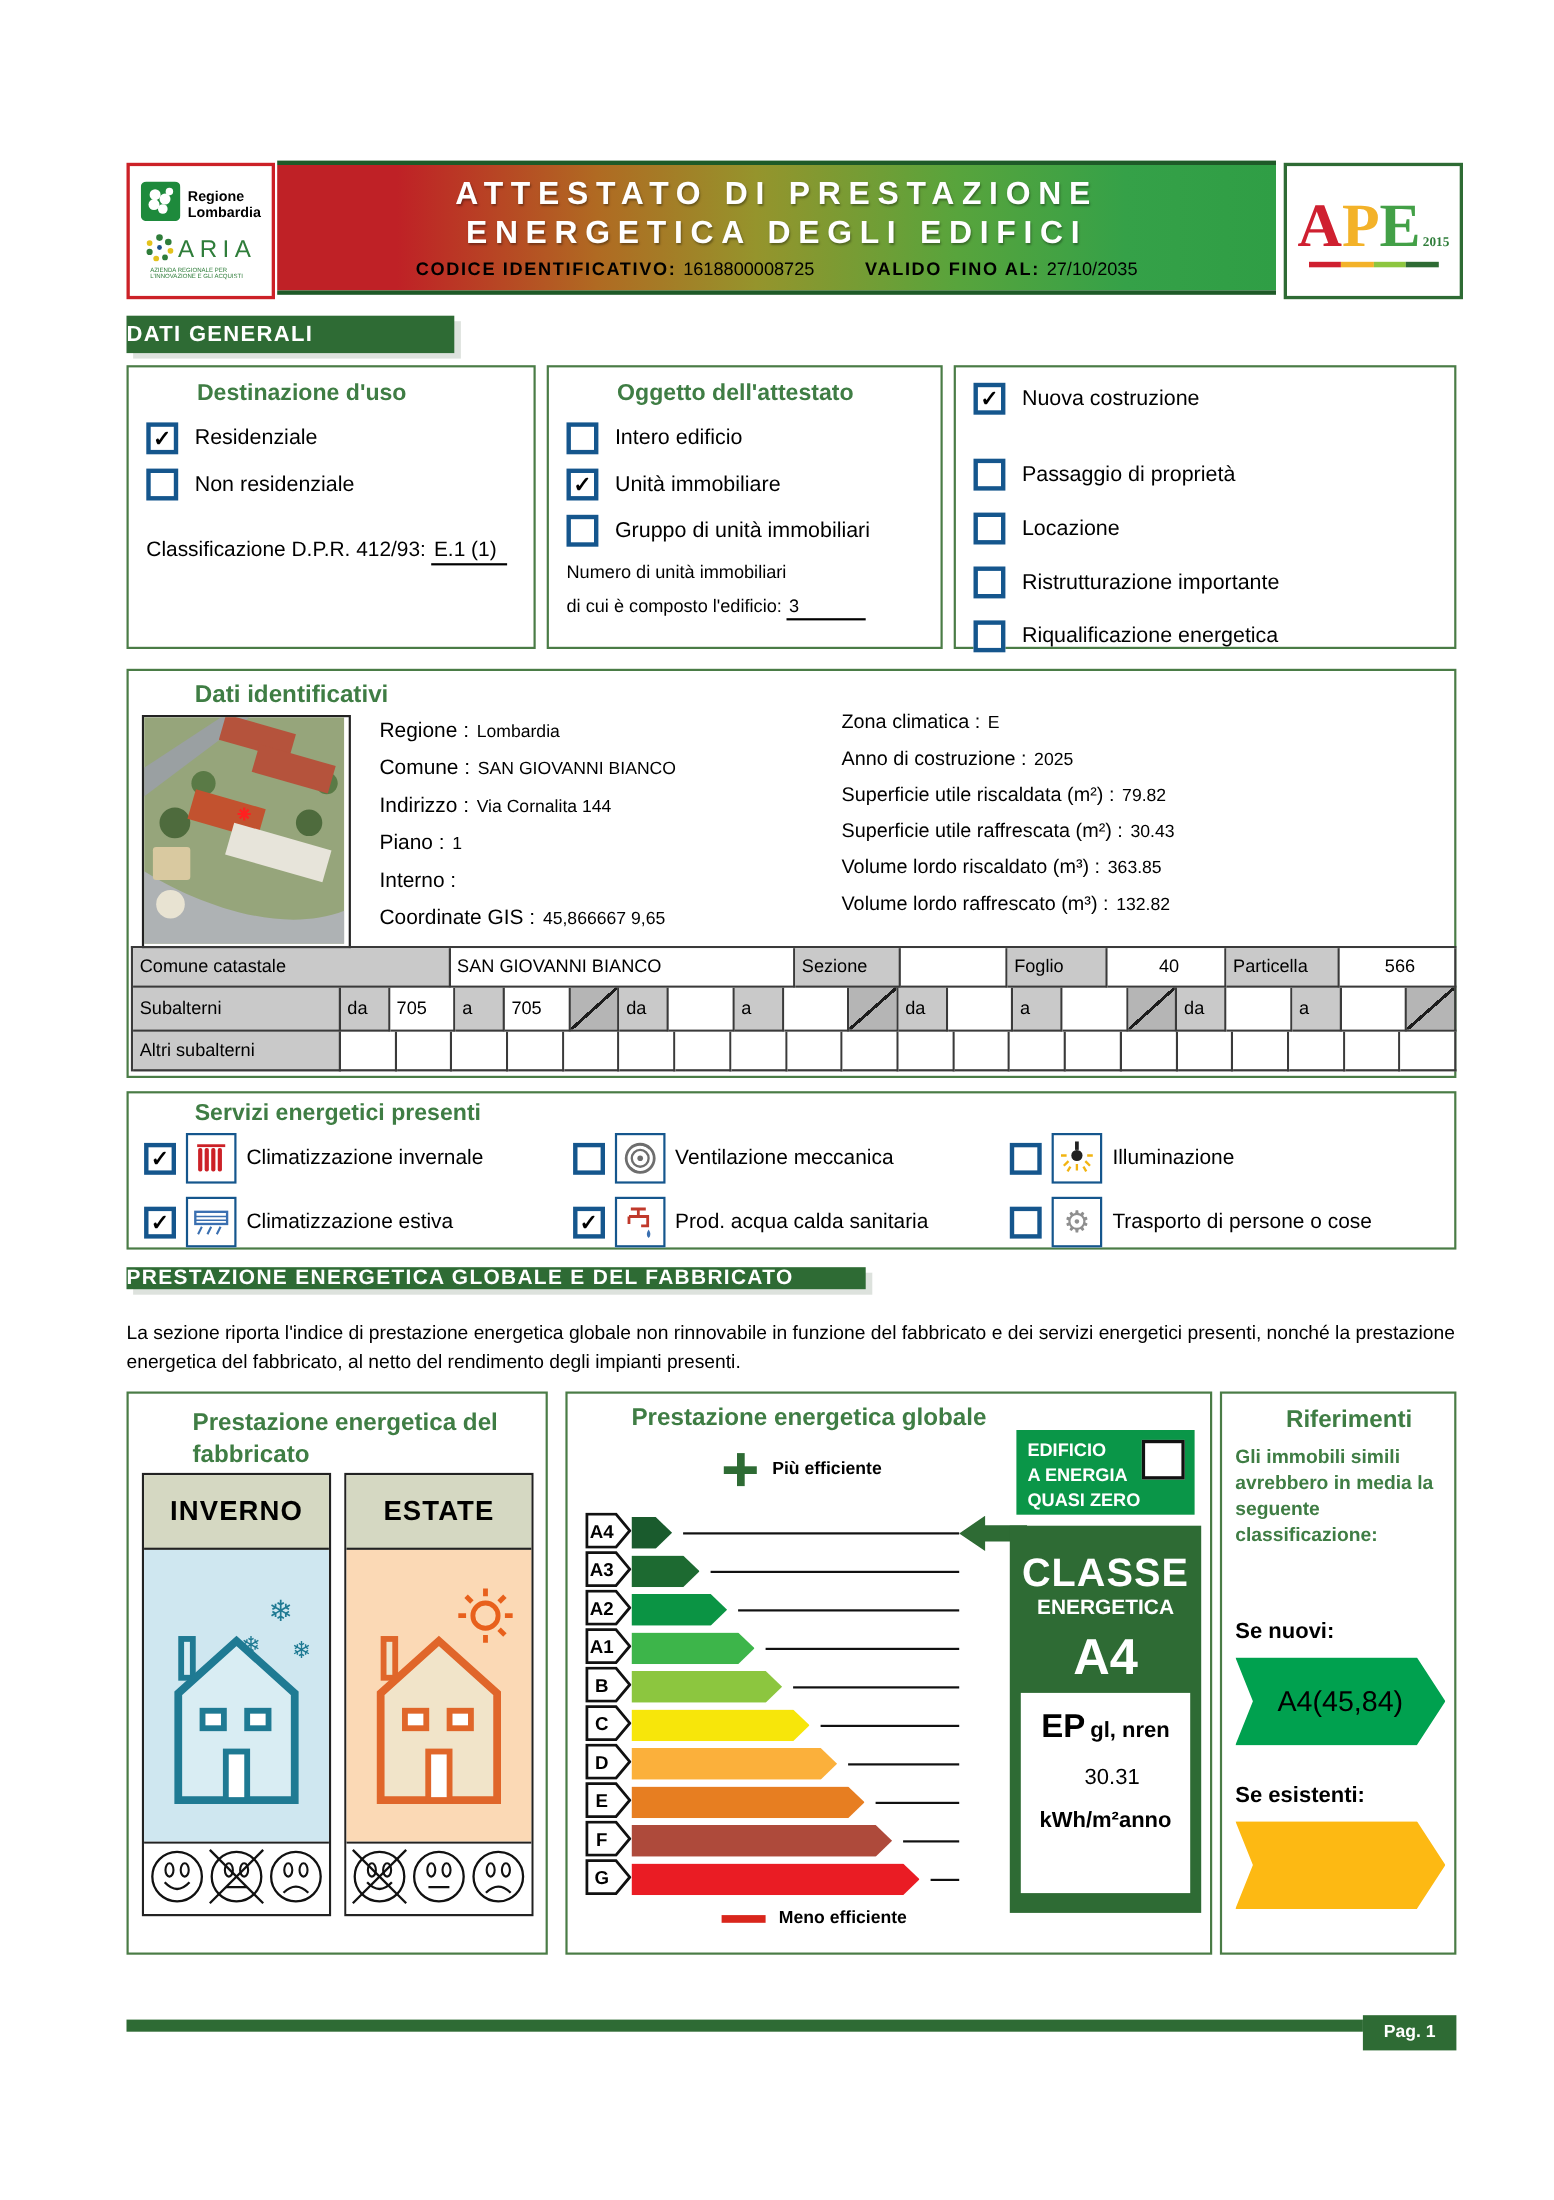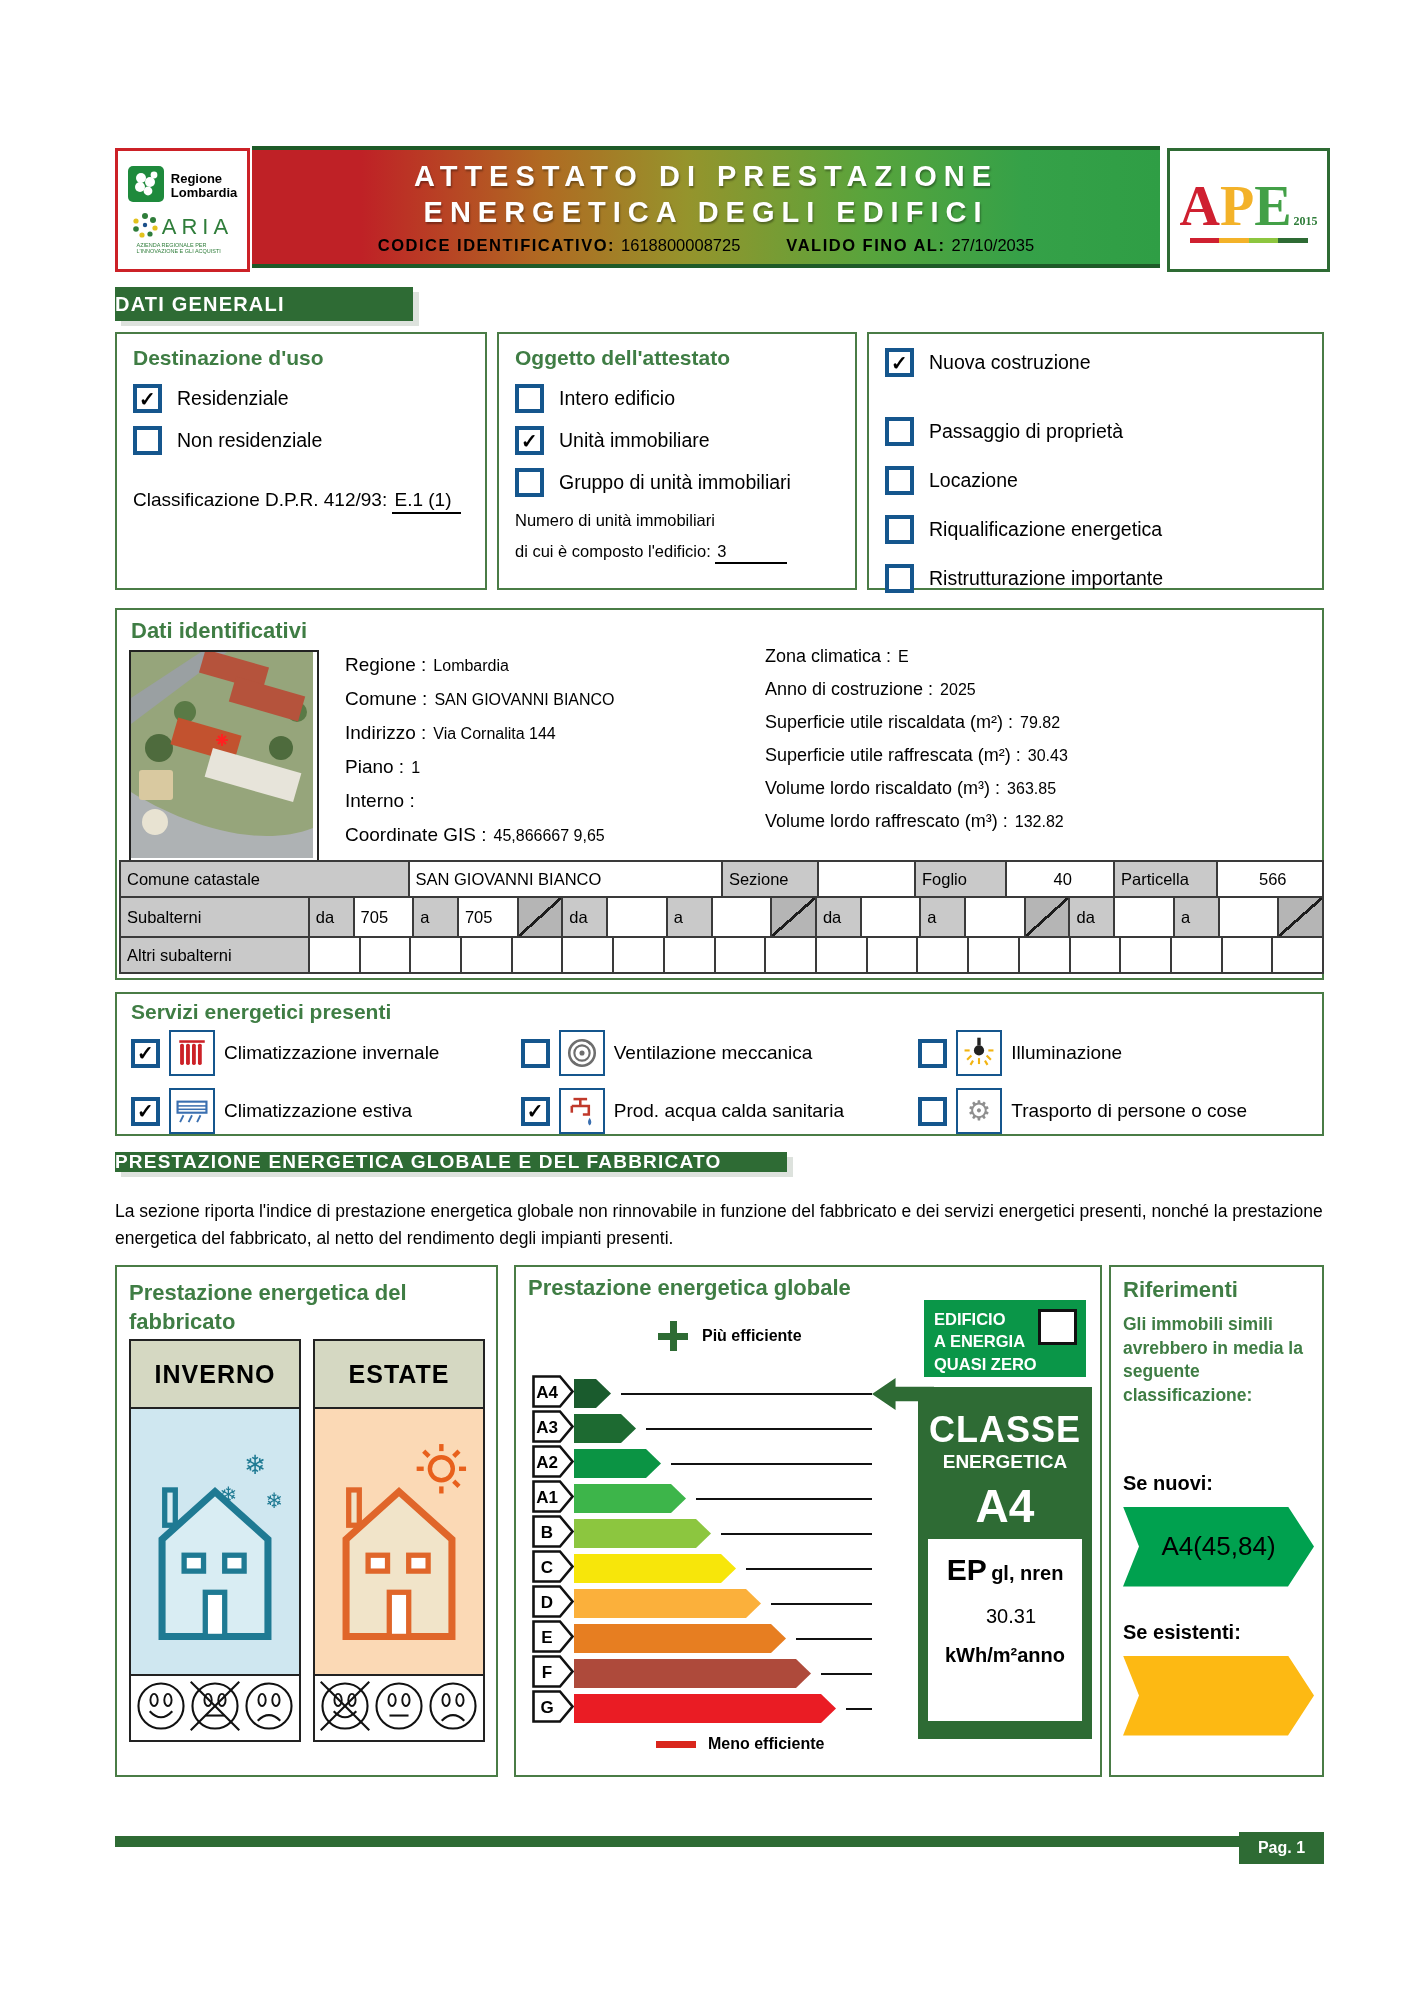--- a/index.html
+++ b/index.html
@@ -24,21 +24,21 @@
   .banner-code .val{font-weight:normal;letter-spacing:0;}
   .ape-box{border:3px solid #2e6b34;background:#fff;display:flex;flex-direction:column;
            align-items:center;justify-content:center;}
   .ape-letters{font-family:"Liberation Serif",serif;font-weight:bold;font-size:56px;line-height:1;display:flex;align-items:baseline;}
   .ape-year{font-size:12px;color:#2f7d3a;font-weight:bold;margin-left:2px;}
   .ape-underline{display:flex;height:5px;width:118px;margin-top:4px;}
   
   .bar{background:#2e6b34;color:#fff;font-weight:bold;display:flex;align-items:center;
        letter-spacing:1.2px;font-size:20px;box-shadow:6px 5px 0 rgba(120,140,120,.25);}
   .gbox{border:2px solid #4a7c46;background:#fff;}
-  .gtitle{color:#3f7d44;font-weight:bold;font-size:21px;}
+  .gtitle{color:#3f7d44;font-weight:bold;font-size:21px;margin-left:46px;}
   .ck{width:21px;height:21px;border:4px solid #15568d;background:#fff;display:flex;align-items:center;
       justify-content:center;font-size:20px;font-weight:bold;color:#000;flex:0 0 auto;}
   .ckrow{display:flex;align-items:center;gap:15px;margin-bottom:13px;}
   .cklabel{font-size:19.5px;}
   .fline{display:inline-block;width:175px;border-bottom:2px solid #000;height:13px;margin-left:8px;}
   .uval{border-bottom:2px solid #000;padding:0 10px 1px 2px;min-width:46px;display:inline-block;}
   .frow{display:flex;align-items:baseline;margin-bottom:12px;}
   .flabel{font-size:19px;}
   .fvalue{font-size:16px;margin-left:7px;}
   
@@ -199,25 +199,25 @@
         <div class="ckrow" style="margin-bottom: 20px; margin-top: 40px;">
           <span class="ck"></span>
           <span class="cklabel">Passaggio di proprietà</span>
         </div>
         <div class="ckrow" style="margin-bottom: 20px;">
           <span class="ck"></span>
           <span class="cklabel">Locazione</span>
         </div>
         <div class="ckrow" style="margin-bottom: 20px;">
           <span class="ck"></span>
+          <span class="cklabel">Ristrutturazione importante</span>
+        </div>
+        <div class="ckrow" style="margin-bottom: 20px;">
+          <span class="ck"></span>
           <span class="cklabel">Riqualificazione energetica</span>
-        </div>
-        <div class="ckrow" style="margin-bottom: 20px;">
-          <span class="ck"></span>
-          <span class="cklabel">Ristrutturazione importante</span>
         </div>
         <div class="ckrow" style="margin-bottom: 20px;">
           <span class="ck"></span>
           <span class="cklabel">Altro:</span>
           <span class="fline"></span>
         </div>
       </div>
   </div>
 
   <div class="abs gbox" style="left:115px;top:608px;width:1209px;height:372px;box-sizing:border-box;">

